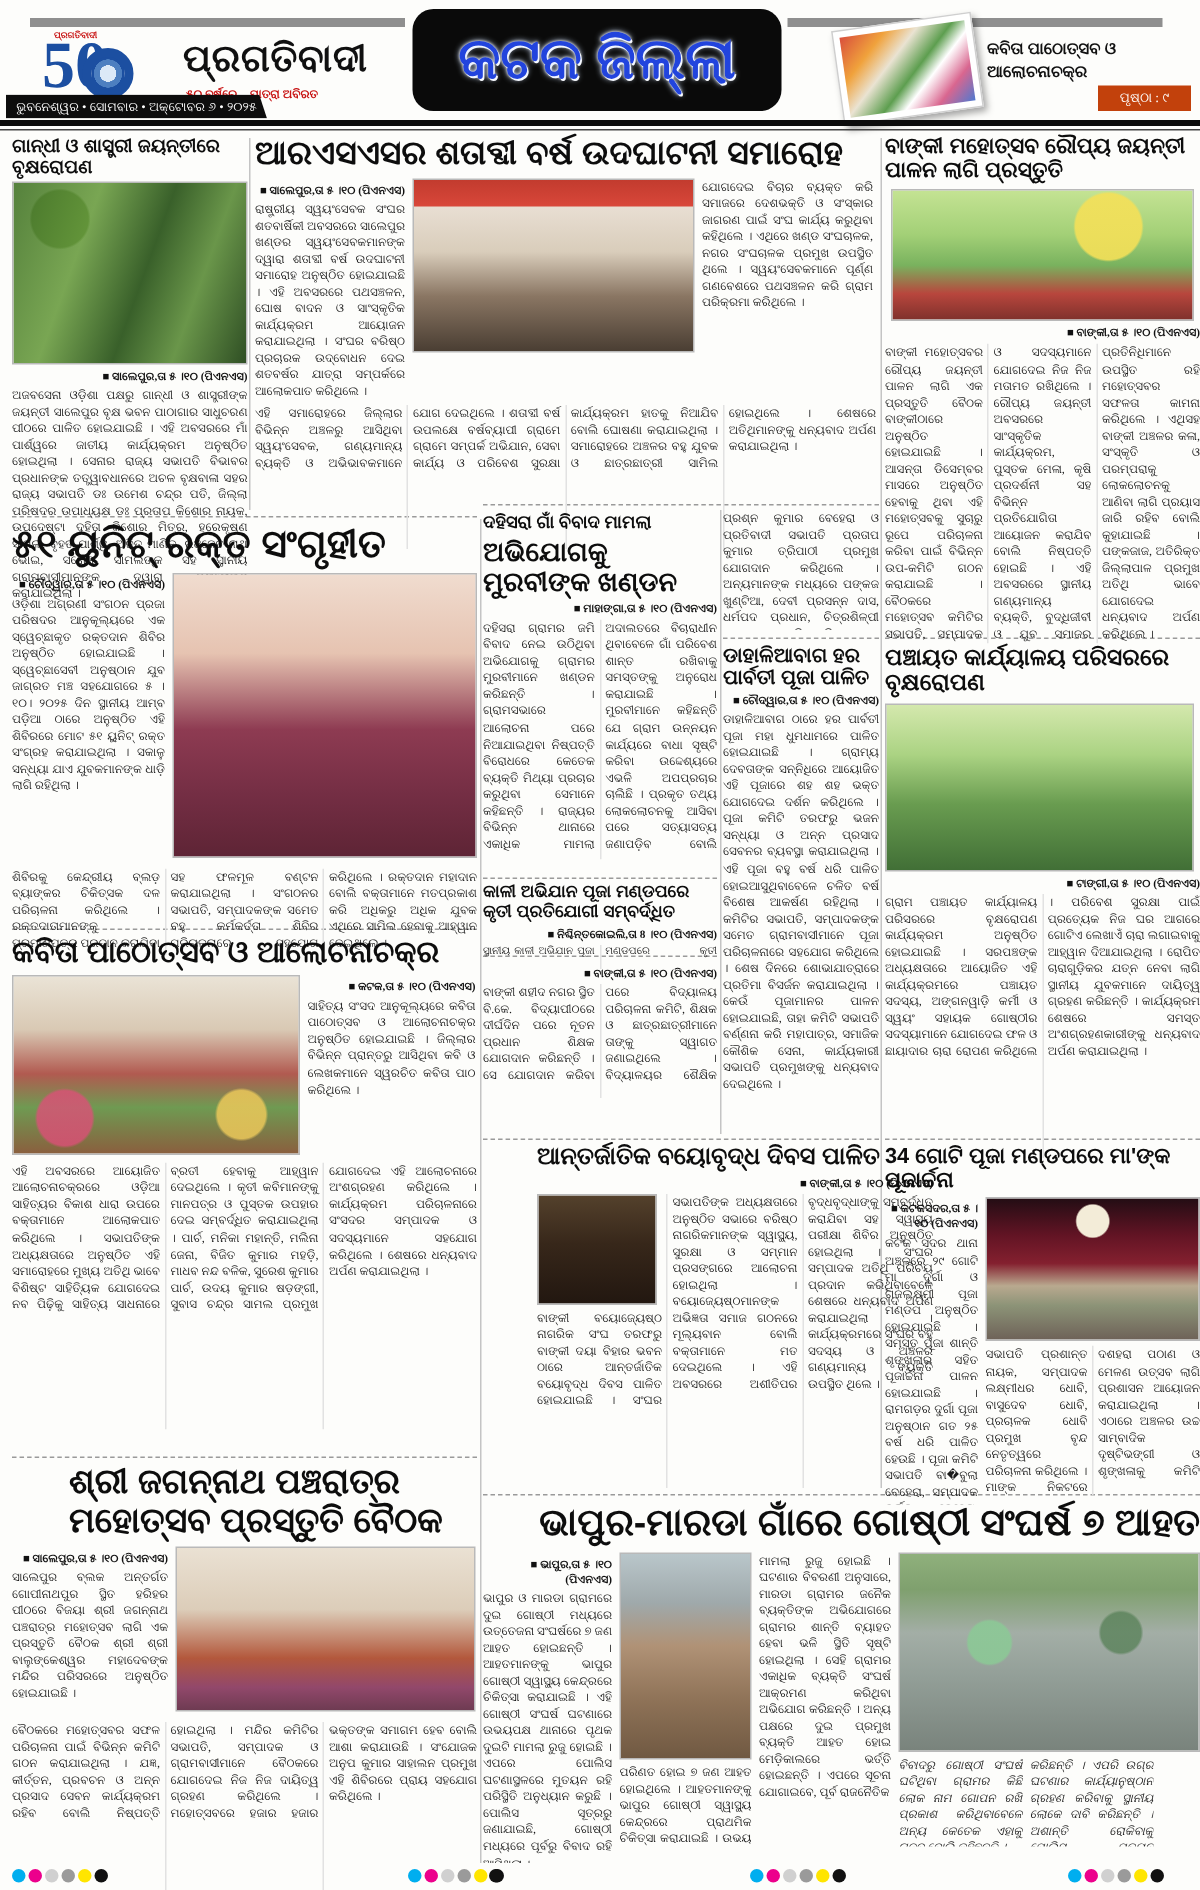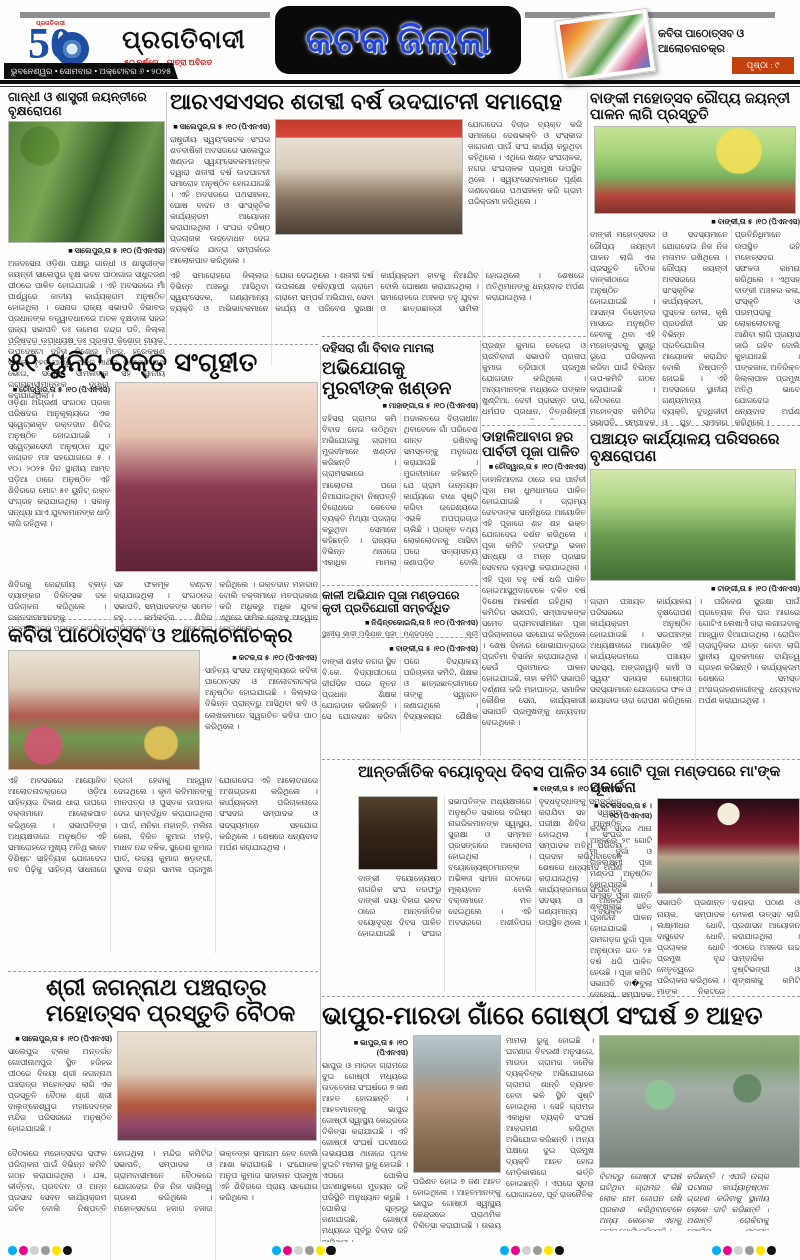--- a/index.html
+++ b/index.html
@@ -237,21 +237,21 @@
       <div style="width:104px;">
         <div class="byline">■ ସାଲେପୁର,ତା ୫ ।୧୦ (ପିଏନଏସ)</div>
         <div class="body-txt" style="height:98px;overflow:hidden;">ସାଲେପୁର ବ୍ଲକ ଅନ୍ତର୍ଗତ ଗୋପୀନାଥପୁର ସ୍ଥିତ ହରିହର ପୀଠରେ ବିଜୟା ଶ୍ରୀ ଜଗନ୍ନାଥ ପଞ୍ଚରାତ୍ର ମହୋତ୍ସବ ଲାଗି ଏକ ପ୍ରସ୍ତୁତି ବୈଠକ ଶ୍ରୀ ଶ୍ରୀ ବାଲୁଙ୍କେଶ୍ୱର ମହାଦେବଙ୍କ ମନ୍ଦିର ପରିସରରେ ଅନୁଷ୍ଠିତ ହୋଇଯାଇଛି ।</div>
       </div>
       <div class="ph ph-jagan" style="width:200px;height:110px;flex:none;"></div>
     </div>
     <div class="body-txt cols3" style="margin-top:4px;height:122px;overflow:hidden;">ବୈଠକରେ ମହୋତ୍ସବର ସଫଳ ପରିଚାଳନା ପାଇଁ ବିଭିନ୍ନ କମିଟି ଗଠନ କରାଯାଇଥିଲା । ଯଜ୍ଞ, କୀର୍ତ୍ତନ, ପ୍ରବଚନ ଓ ଅନ୍ନ ପ୍ରସାଦ ସେବନ କାର୍ଯ୍ୟକ୍ରମ ରହିବ ବୋଲି ନିଷ୍ପତ୍ତି ହୋଇଥିଲା । ମନ୍ଦିର କମିଟିର ସଭାପତି, ସମ୍ପାଦକ ଓ ଗ୍ରାମବାସୀମାନେ ବୈଠକରେ ଯୋଗଦେଇ ନିଜ ନିଜ ଦାୟିତ୍ୱ ଗ୍ରହଣ କରିଥିଲେ । ମହୋତ୍ସବରେ ହଜାର ହଜାର ଭକ୍ତଙ୍କ ସମାଗମ ହେବ ବୋଲି ଆଶା କରାଯାଉଛି । ସଂଯୋଜକ ଅନୁପ କୁମାର ସାହାଲନ ପ୍ରମୁଖ ଏହି ଶିବିରରେ ପ୍ରାୟ ସହଯୋଗ କରିଥିଲେ ।</div>
   </div>
 
   <div class="story" style="left:322px;top:1001px;width:478px;">
-    <div class="hl" style="font-size:25px;text-align:left;">ଭାପୁର-ମାରଡା ଗାଁରେ ଗୋଷ୍ଠୀ ସଂଘର୍ଷ ୭ ଆହତ</div>
+    <div class="hl" style="font-size:25px;text-align:right;">ଭାପୁର-ମାରଡା ଗାଁରେ ଗୋଷ୍ଠୀ ସଂଘର୍ଷ ୭ ଆହତ</div>
     <div class="row" style="margin-top:6px;">
       <div style="width:86px;">
         <div class="byline">■ ଭାପୁର,ତା ୫ ।୧୦ (ପିଏନଏସ)</div>
         <div class="body-txt" style="height:182px;overflow:hidden;">ଭାପୁର ଓ ମାରଡା ଗ୍ରାମରେ ଦୁଇ ଗୋଷ୍ଠୀ ମଧ୍ୟରେ ଉତ୍ତେଜନା ସଂଘର୍ଷରେ ୭ ଜଣ ଆହତ ହୋଇଛନ୍ତି । ଆହତମାନଙ୍କୁ ଭାପୁର ଗୋଷ୍ଠୀ ସ୍ୱାସ୍ଥ୍ୟ କେନ୍ଦ୍ରରେ ଚିକିତ୍ସା କରାଯାଇଛି । ଏହି ଗୋଷ୍ଠୀ ସଂଘର୍ଷ ଘଟଣାରେ ଉଭୟପକ୍ଷ ଥାନାରେ ପୃଥକ ଦୁଇଟି ମାମଲା ରୁଜୁ ହୋଇଛି । ଏପରେ ପୋଲିସ ଘଟଣାସ୍ଥଳରେ ମୁତୟନ ରହି ପରିସ୍ଥିତି ଅନୁଧ୍ୟାନ କରୁଛି । ପୋଲିସ ସୂତ୍ରରୁ ଜଣାଯାଇଛି, ଗୋଷ୍ଠୀ ମଧ୍ୟରେ ପୂର୍ବରୁ ବିବାଦ ରହି ଆସିଥିଲା ।</div>
       </div>
       <div style="width:88px;">
         <div class="ph ph-injured" style="width:88px;height:138px;"></div>
         <div class="body-txt" style="margin-top:3px;height:55px;overflow:hidden;">ପରିଣତ ହୋଇ ୭ ଜଣ ଆହତ ହୋଇଥିଲେ । ଆହତମାନଙ୍କୁ ଭାପୁର ଗୋଷ୍ଠୀ ସ୍ୱାସ୍ଥ୍ୟ କେନ୍ଦ୍ରରେ ପ୍ରାଥମିକ ଚିକିତ୍ସା କରାଯାଇଛି । ଉଭୟ ଗୋଷ୍ଠୀ ପକ୍ଷରୁ ଥାନାରେ ଦାଖଲ ହୋଇଥିବା ଲିଖିତ ଅଭିଯୋଗ ଭିତ୍ତିରେ ତଦନ୍ତ ଚାଲିଛି ।</div>
       </div>
       <div class="body-txt" style="width:88px;height:196px;overflow:hidden;">ମାମଲା ରୁଜୁ ହୋଇଛି । ଘଟଣାର ବିବରଣୀ ଅନୁସାରେ, ମାରଡା ଗ୍ରାମର ଜନୈକ ବ୍ୟକ୍ତିଙ୍କ ଅଭିଯୋଗରେ ଗ୍ରାମର ଶାନ୍ତି ବ୍ୟାହତ ହେବା ଭଳି ସ୍ଥିତି ସୃଷ୍ଟି ହୋଇଥିଲା । ସେହି ଗ୍ରାମର ଏକାଧିକ ବ୍ୟକ୍ତି ସଂଘର୍ଷ ଆକ୍ରମଣ କରିଥିବା ଅଭିଯୋଗ କରିଛନ୍ତି । ଅନ୍ୟ ପକ୍ଷରେ ଦୁଇ ପ୍ରମୁଖ ବ୍ୟକ୍ତି ଆହତ ହୋଇ ମେଡ଼ିକାଲରେ ଭର୍ତ୍ତି ହୋଇଛନ୍ତି । ଏପରେ ସୂଚନା ଯୋଗାଇବେ, ପୂର୍ବ ରାଜନୈତିକ</div>

